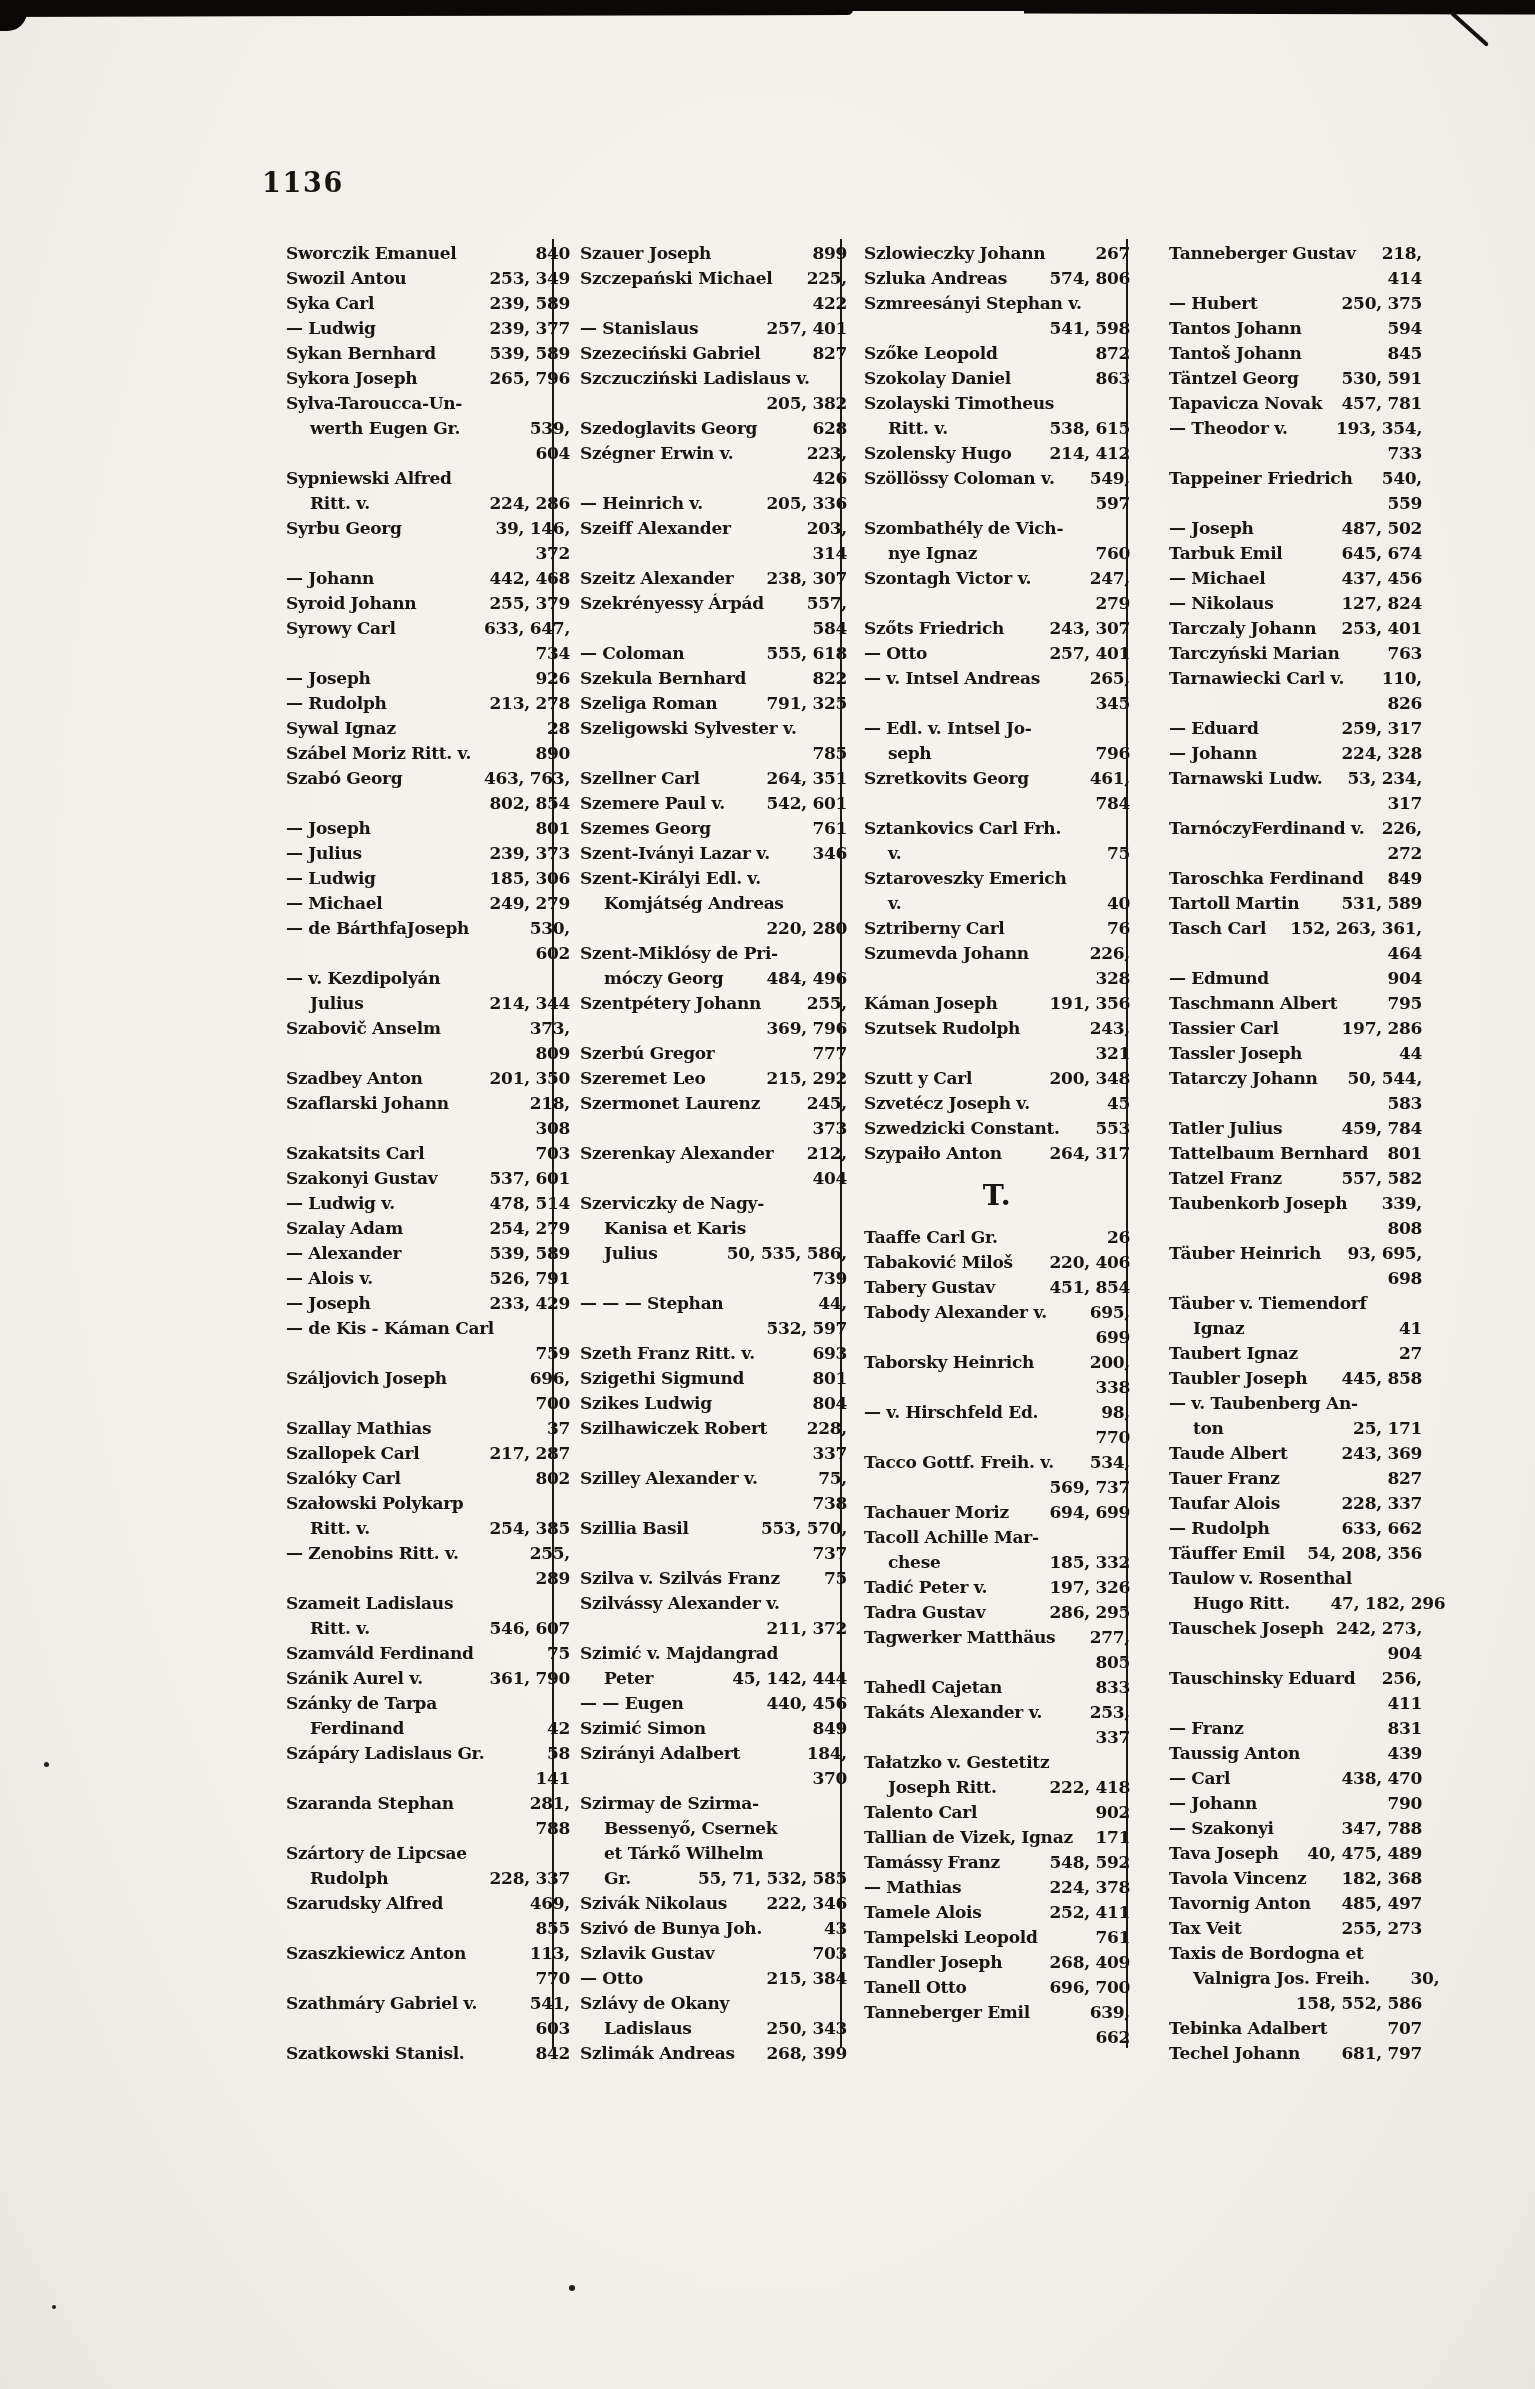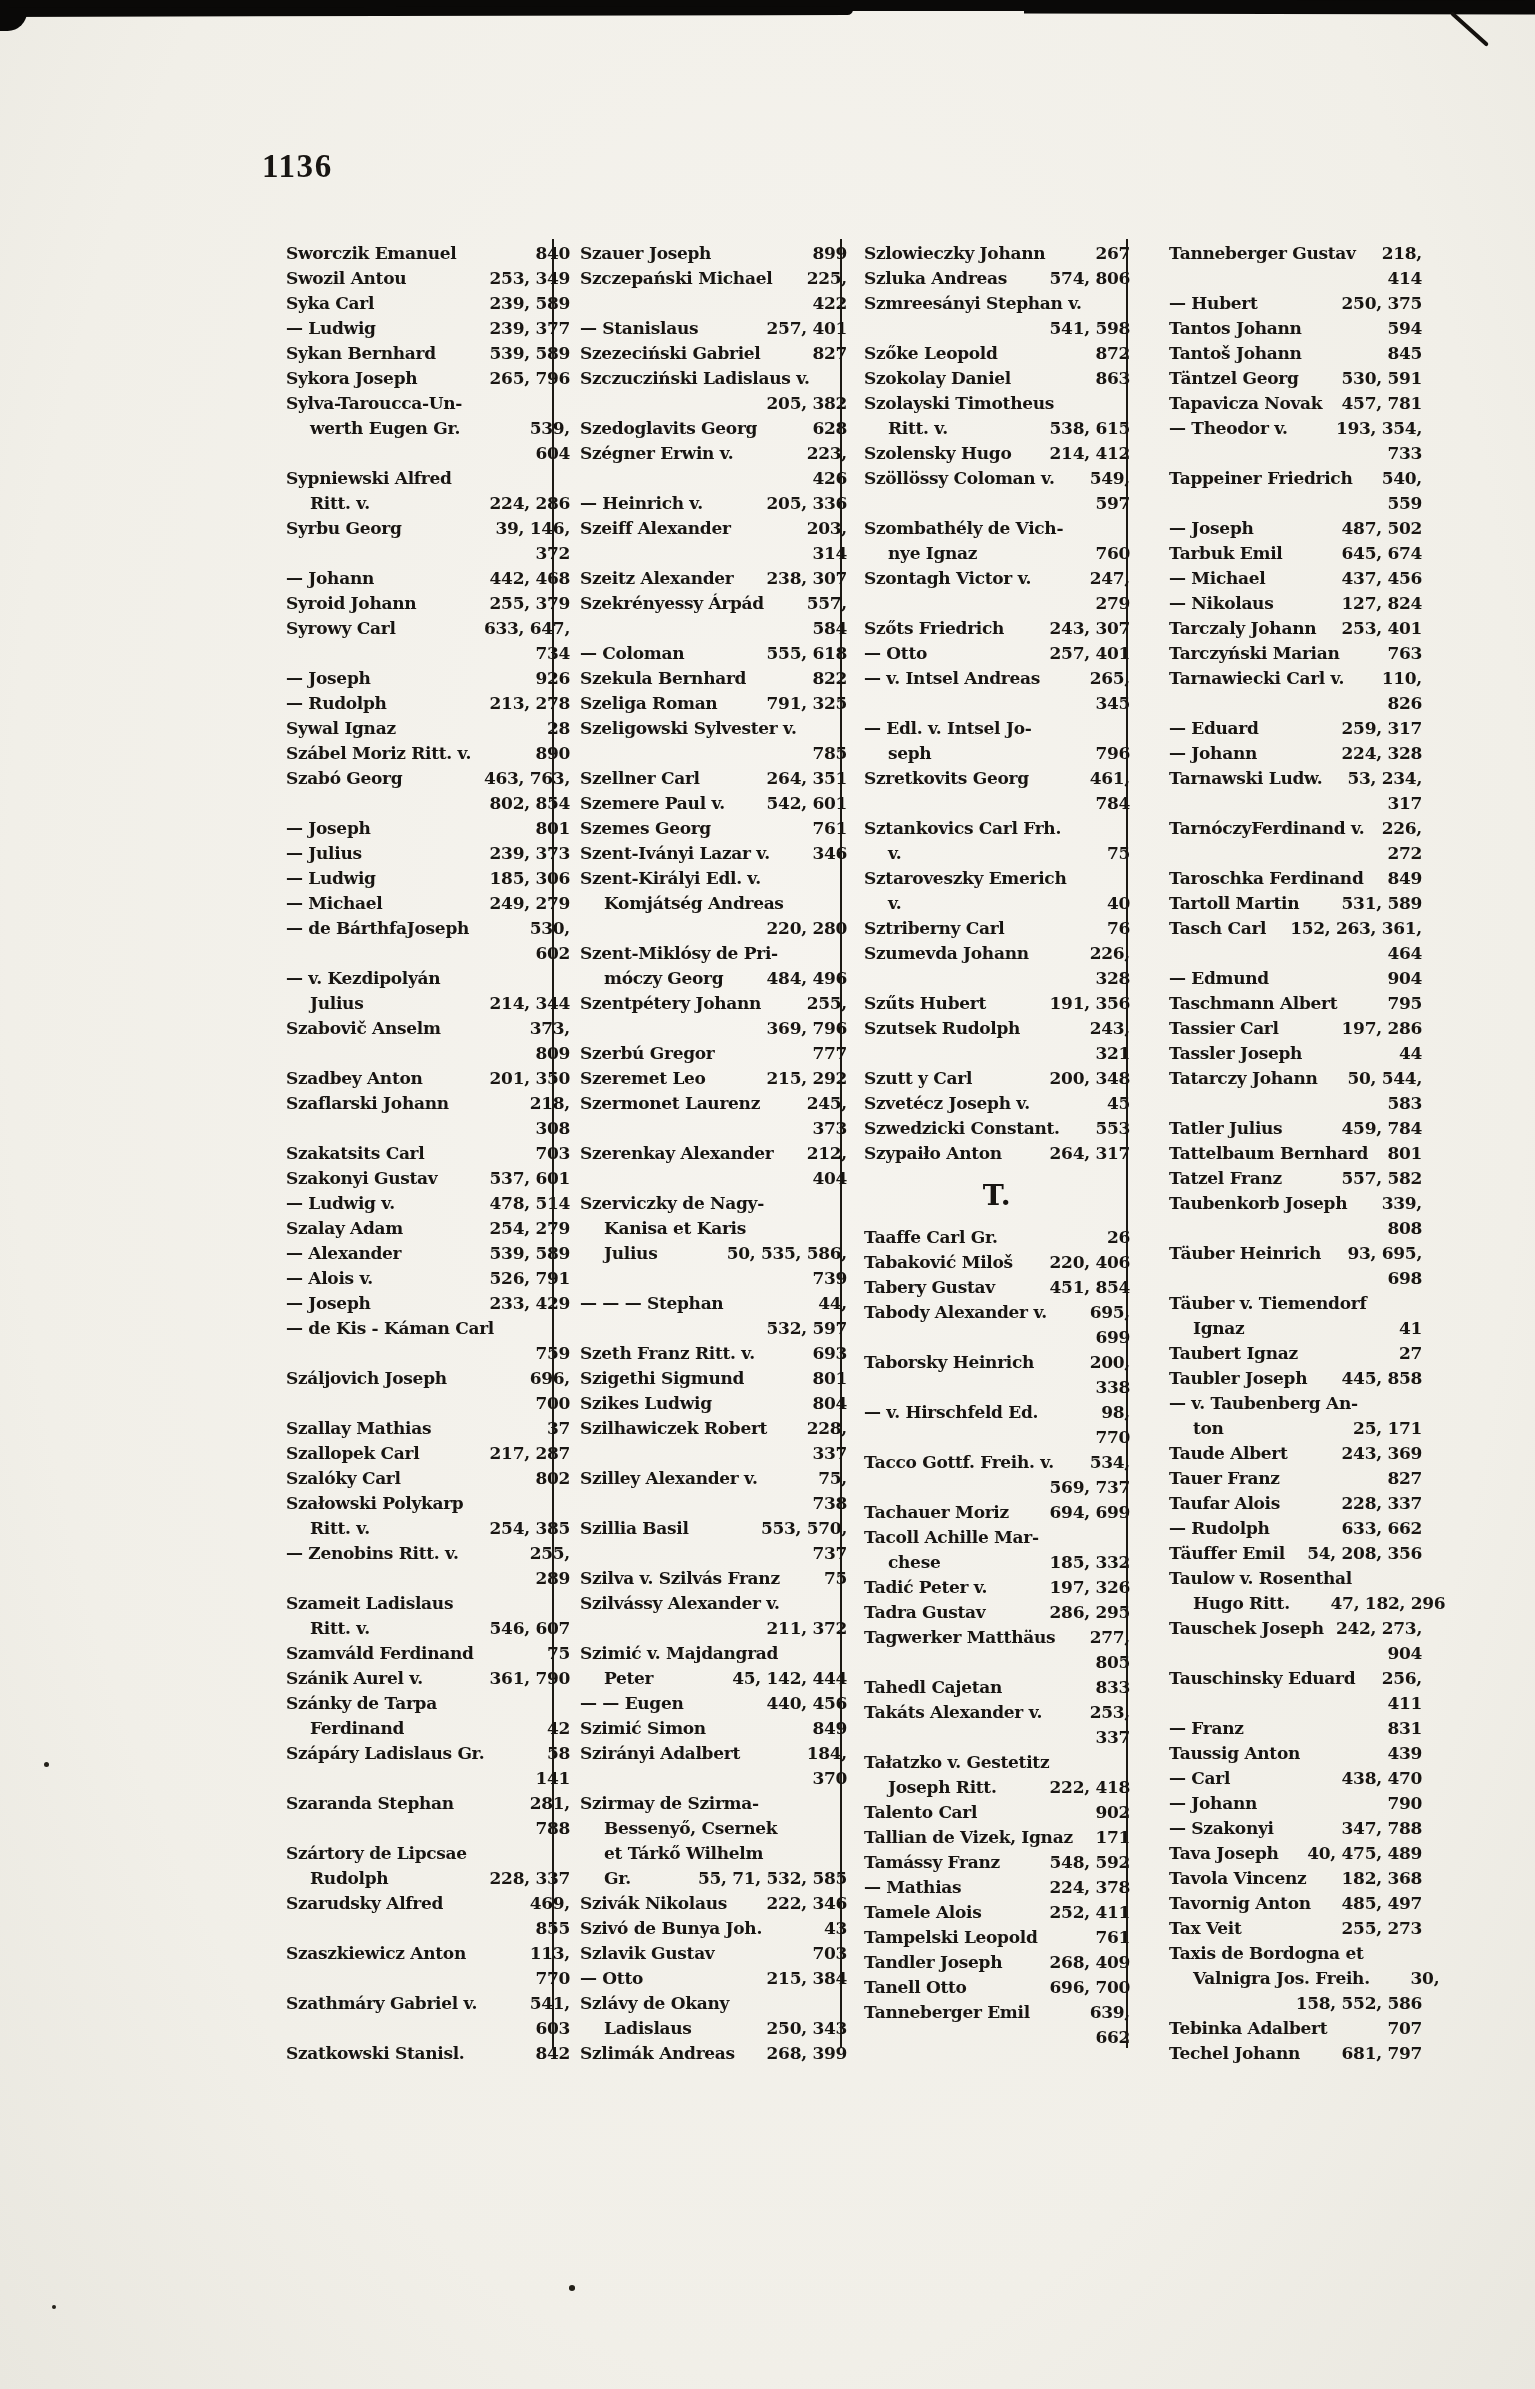--- a/index.html
+++ b/index.html
@@ -15,21 +15,21 @@
   
   .top-bar   { position:absolute; left:0; top:0; width:1536px; height:11.4px; background:#0a0908; }
   .top-bar-b { position:absolute; left:0; top:6.8px; width:853px; height:9px; background:#0a0908; border-radius:0 0 5.7px 0; transform:skewY(-0.12deg); }
   .top-bar-c { position:absolute; right:0; top:0; width:512px; height:13.7px; background:#0a0908; transform:skewY(0.1deg); }
   .corner-blob { position:absolute; left:0; top:8px; width:27px; height:23px; background:#0a0908; border-radius:0 0 19.3px 0; }
   .scratch { position:absolute; left:1445px; top:27px; width:49px; height:4px; background:#14110e; transform:rotate(42deg); border-radius:2.3px; }
   .speck-a { position:absolute; left:44px;  top:1762px; width:5.1px;  height:5.1px;  background:#232019; border-radius:50%; }
   .speck-b { position:absolute; left:569px; top:2285px; width:6.3px; height:5.7px; background:#232019; border-radius:50%; }
   .speck-c { position:absolute; left:52px;  top:2305px; width:4px;  height:4px;  background:#232019; border-radius:50%; }
 
-  .pageno { position:absolute; left:262px; top:148px; font-size:33px; letter-spacing:1.7px;font-family:Liberation Serif, serif; }
+  .pageno { position:absolute; left:262px; top:167px; font-size:27px; letter-spacing:1.7px; }
 
   .rule { position:absolute; top:239px; height:1809px; width:1.7px; background:#1c1914; }
   .rule-1 { left:552px; }
   .rule-2 { left:840px; }
   .rule-3 { left:1126px; }
 
   .col { position:absolute; top:241px; }
   .col-1 { left:274px;  width:284px;margin-left:12px; }
   .col-2 { left:564px;  width:267px;margin-left:16px; }
   .col-3 { left:864px; width:266px; }
@@ -772,21 +772,21 @@
       </div>
       <div class="ln">
         <span class="nm">Szumevda Johann</span>
         <span class="pg">226,</span>
       </div>
       <div class="ln">
         <span class="nm"></span>
         <span class="pg">328</span>
       </div>
       <div class="ln">
-        <span class="nm">Szűts Hubert</span>
+        <span class="nm">Káman Joseph</span>
         <span class="pg">191, 356</span>
       </div>
       <div class="ln">
         <span class="nm">Szutsek Rudolph</span>
         <span class="pg">243,</span>
       </div>
       <div class="ln">
         <span class="nm"></span>
         <span class="pg">321</span>
       </div>

